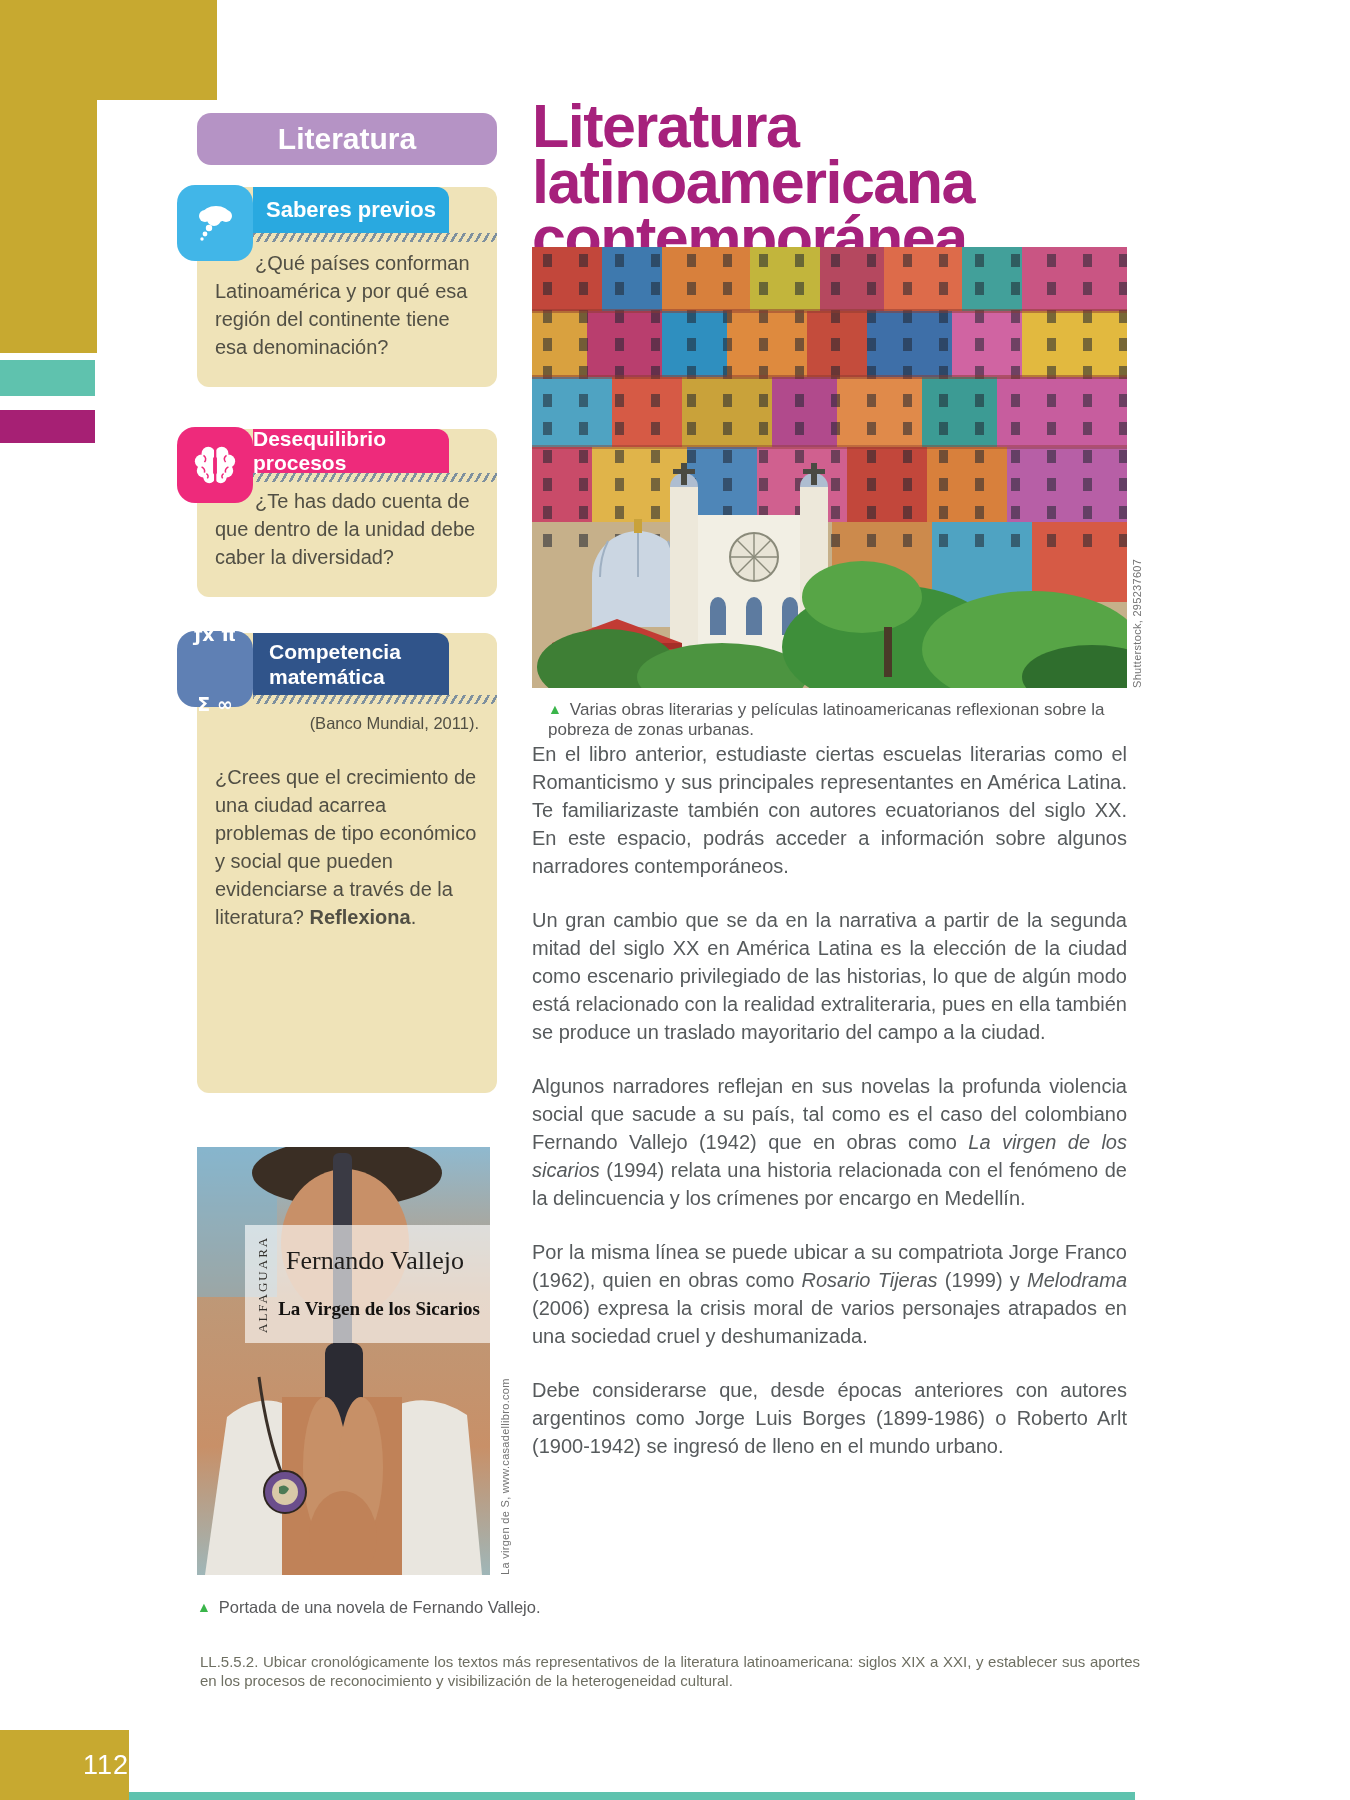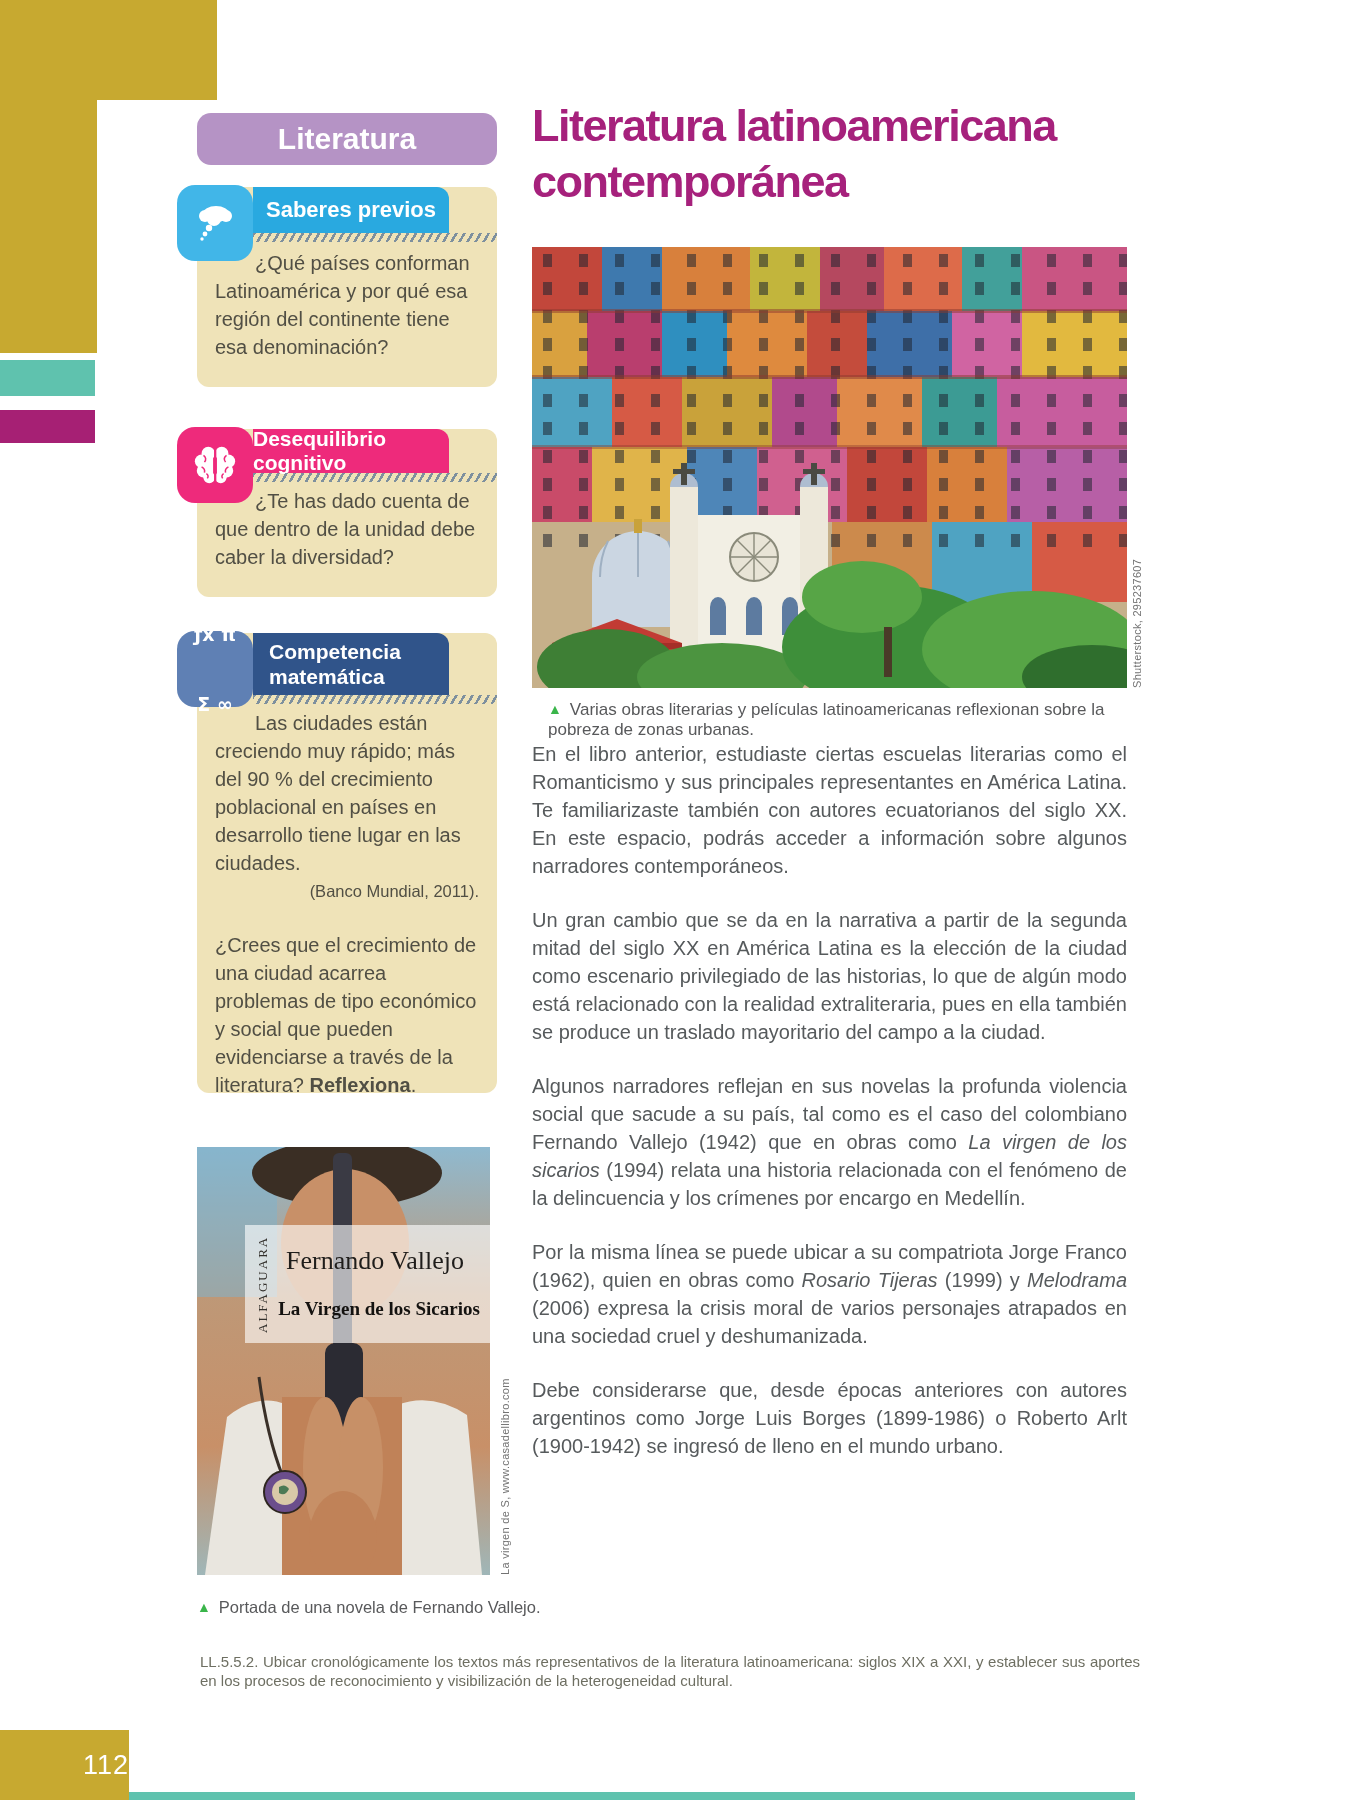--- a/index.html
+++ b/index.html
@@ -27,21 +27,21 @@
   .cream{left:197px;width:300px;background:#EFE3B8;border-radius:12px;z-index:1;
          box-sizing:border-box;padding:0 18px;font-size:20px;line-height:28px;color:#514f44;}
   .cream p{margin:0;}
   .indent{text-indent:40px;}
   .src{text-align:right;font-size:16.5px;margin-top:2px;}
   .b{font-weight:bold;}
   .i{font-style:italic;}
 
   
   .title{left:532px;top:98px;width:620px;color:#A6217C;font-weight:bold;
-         font-size:45px;line-height:56px;letter-spacing:-1.5px;}
+         font-size:61px;line-height:56px;letter-spacing:-1.5px;}
   .photo{left:532px;top:247px;width:595px;height:441px;}
   .vcredit{writing-mode:vertical-rl;transform:rotate(180deg);font-size:11px;color:#737373;
            letter-spacing:0.3px;white-space:nowrap;}
   .photo-credit{left:1131px;top:247px;height:441px;}
   .caption{font-size:17px;color:#58595b;}
   .tri{color:#3AB54A;font-size:14px;margin-right:8px;position:relative;top:-1px;}
   .photo-caption{left:548px;top:700px;width:600px;}
   .body{left:532px;top:740px;width:595px;}
   .body p{margin:0 0 26px 0;font-size:20px;line-height:28px;text-align:justify;color:#565a5c;}
 
@@ -84,21 +84,21 @@
         <circle cx="13" cy="34" r="2.4"></circle>
         <circle cx="10" cy="39" r="1.7"></circle>
       </g>
     </svg>
   </div>
 
   <div class="abs cream" style="top:429px;height:168px;padding-top:58px;">
     <p class="indent">¿Te has dado cuenta de que dentro de la unidad debe caber la diversidad?</p>
   </div>
   <div class="abs banner" style="top:429px;height:44px;background:#EE2A7B;border-radius:0 12px 0 0;justify-content:center;font-size:21px;">
-    <span>Desequilibrio cognitivo</span>
+    <span>Desequilibrio procesos</span>
   </div>
   <div class="abs hatch" style="top:473px;"></div>
   <div class="abs icon-sq" style="left:177px;top:427px;background:#EE2A7B;">
     <svg width="46" height="46" viewBox="0 0 48 48">
       <g fill="#ffffff">
         <circle cx="17" cy="12" r="7"></circle>
           <circle cx="10" cy="20" r="7"></circle>
           <circle cx="12" cy="30" r="7"></circle>
         <circle cx="18" cy="37" r="6"></circle>
           <rect x="12" y="12" width="10" height="26"></rect>
@@ -114,21 +114,20 @@
           <path d="M10 26 q4 2 3 6"></path>
           <path d="M15 33 q3 2 1 5"></path>
         <path d="M36 14 q-4 3 -1 7"></path>
           <path d="M38 26 q-4 2 -3 6"></path>
           <path d="M33 33 q-3 2 -1 5"></path>
       </g>
     </svg>
   </div>
 
   <div class="abs cream" style="top:633px;height:460px;padding-top:76px;">
-    <p class="indent">Las ciudades están creciendo muy rápido; más del 90 % del crecimiento poblacio­nal en países en desarrollo tiene lugar en las ciudades.</p>
     <p class="src">(Banco Mundial, 2011).</p>
     <p style="height:26px;margin:0;"></p>
     <p><span>¿Crees que el crecimiento de una ciudad acarrea problemas de tipo económico y social que pueden evidenciarse a través de la literatura? </span><span class="b">Reflexiona</span><span>.</span></p>
   </div>
   <div class="abs banner" style="top:633px;height:62px;background:#30548A;border-radius:0 12px 0 0;font-size:21px;line-height:25px;padding-left:16px;box-sizing:border-box;">
     <span>
       <span>Competencia</span><br>
       <span>matemática</span>
     </span>
   </div>

